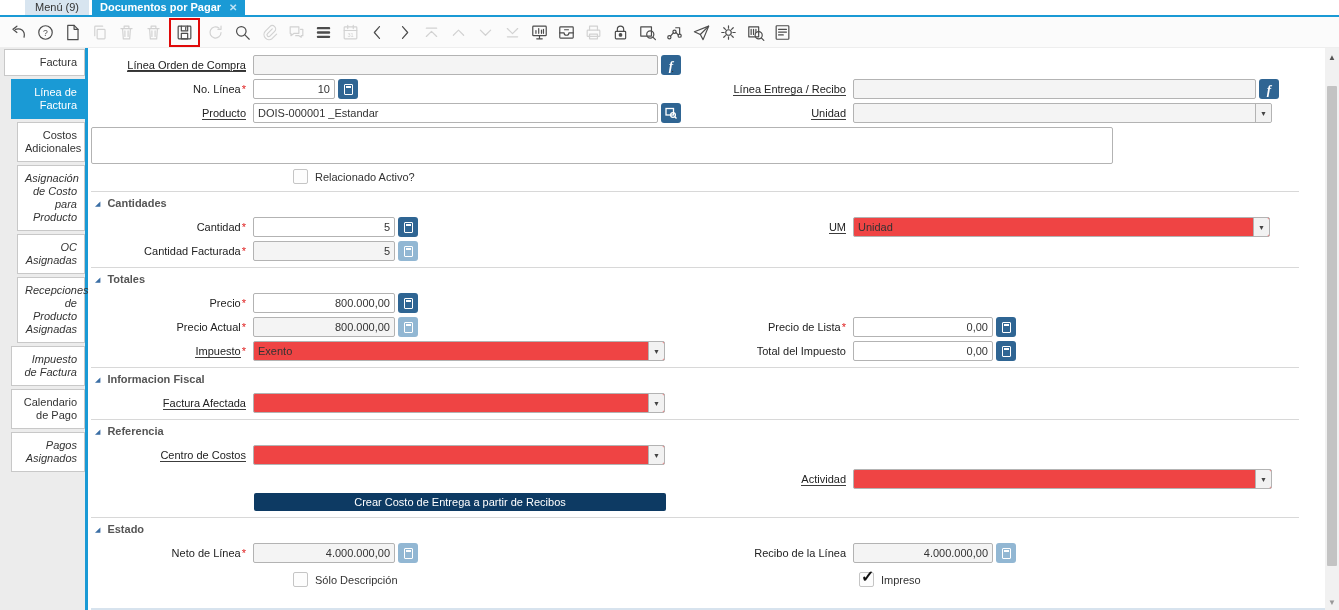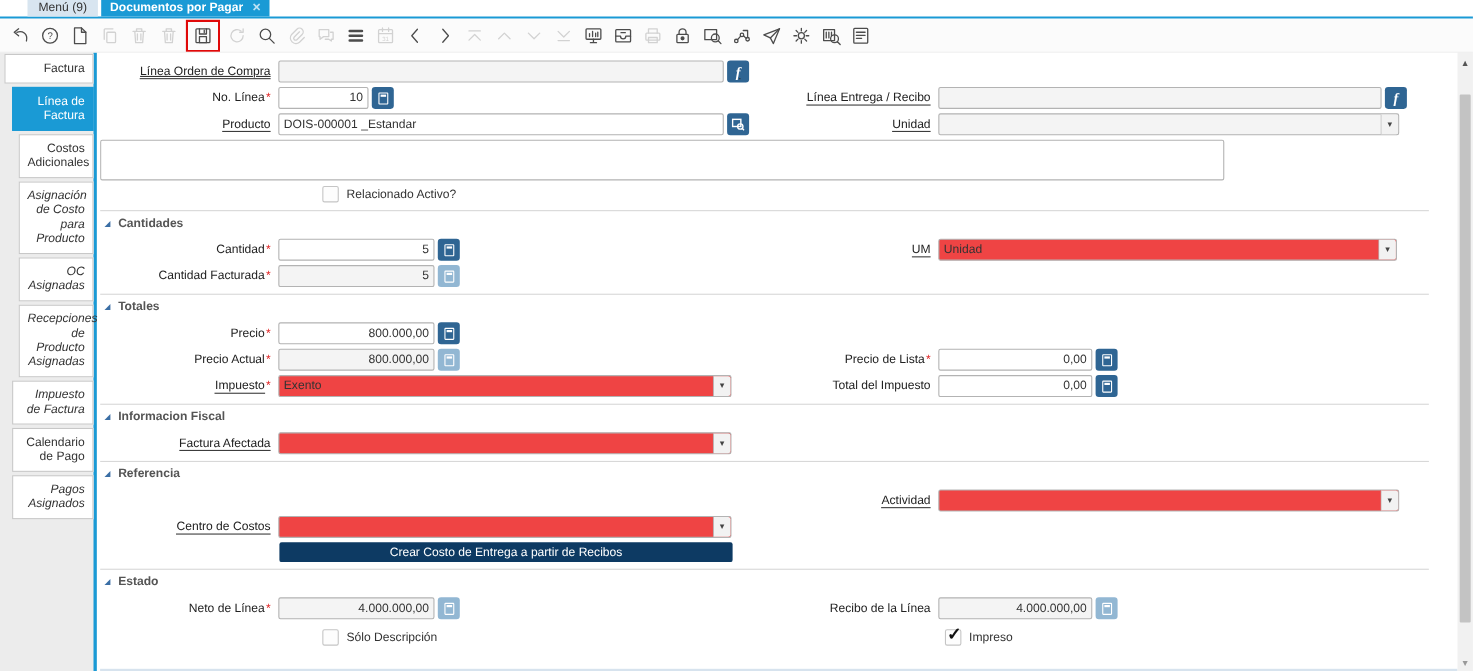--- a/index.html
+++ b/index.html
@@ -440,34 +440,34 @@
       </div>
     </div>
   </div>
 
   <div class="sec">
     <span class="tri">◢</span>
     <span class="sec-t">Referencia</span>
   </div>
 
   <div class="row">
+    <div class="half l">
+      <div class="lbl"><span class="u">Centro de Costos</span></div>
+      <div class="combo cw412">
+        <span class="cval"></span>
+        <span class="cbtn">▼</span>
+      </div>
+    </div>
+  </div>
+
+  <div class="row">
     <div class="half l"></div>
     <div class="half r">
       <div class="lbl"><span class="u">Actividad</span></div>
       <div class="combo cw419">
-        <span class="cval"></span>
-        <span class="cbtn">▼</span>
-      </div>
-    </div>
-  </div>
-
-  <div class="row">
-    <div class="half l">
-      <div class="lbl"><span class="u">Centro de Costos</span></div>
-      <div class="combo cw412">
         <span class="cval"></span>
         <span class="cbtn">▼</span>
       </div>
     </div>
   </div>
 
   <div class="row">
     <button class="navy-btn">Crear Costo de Entrega a partir de Recibos</button>
   </div>
 

